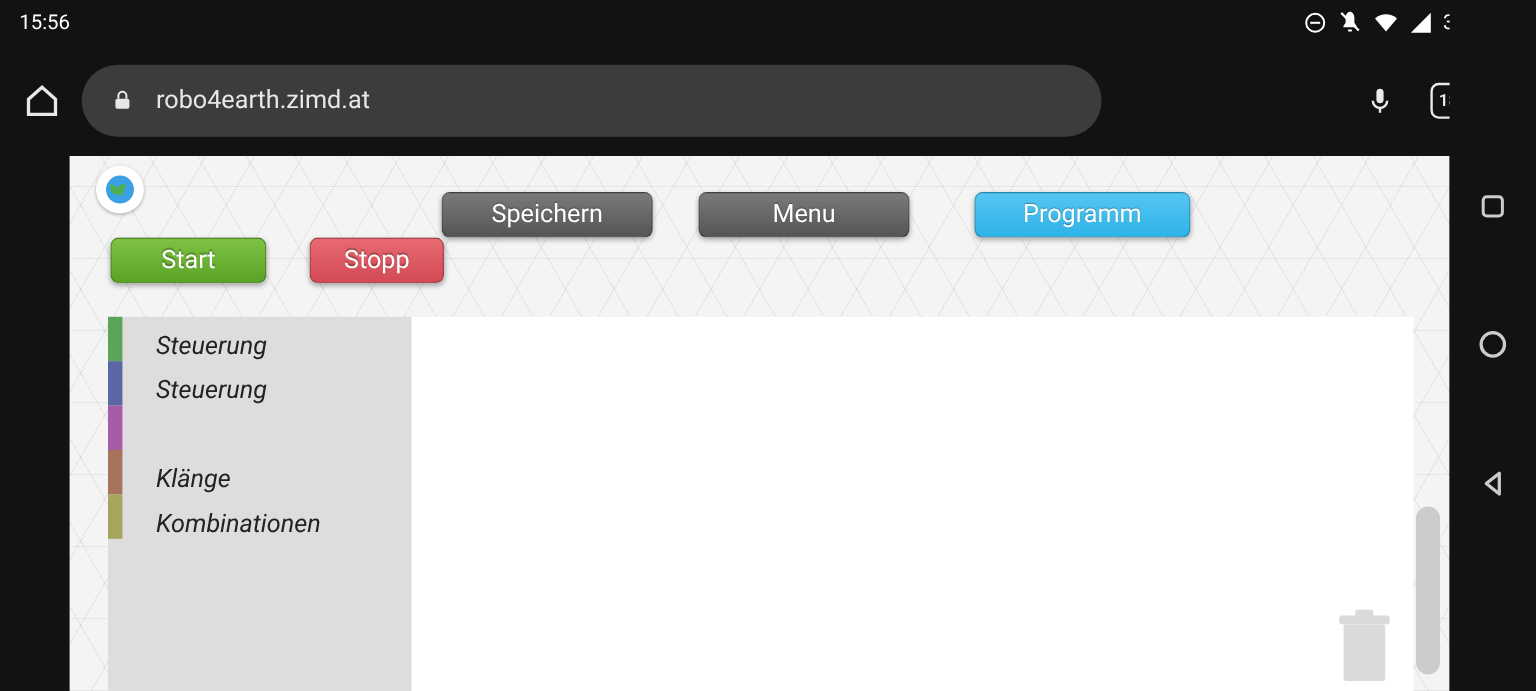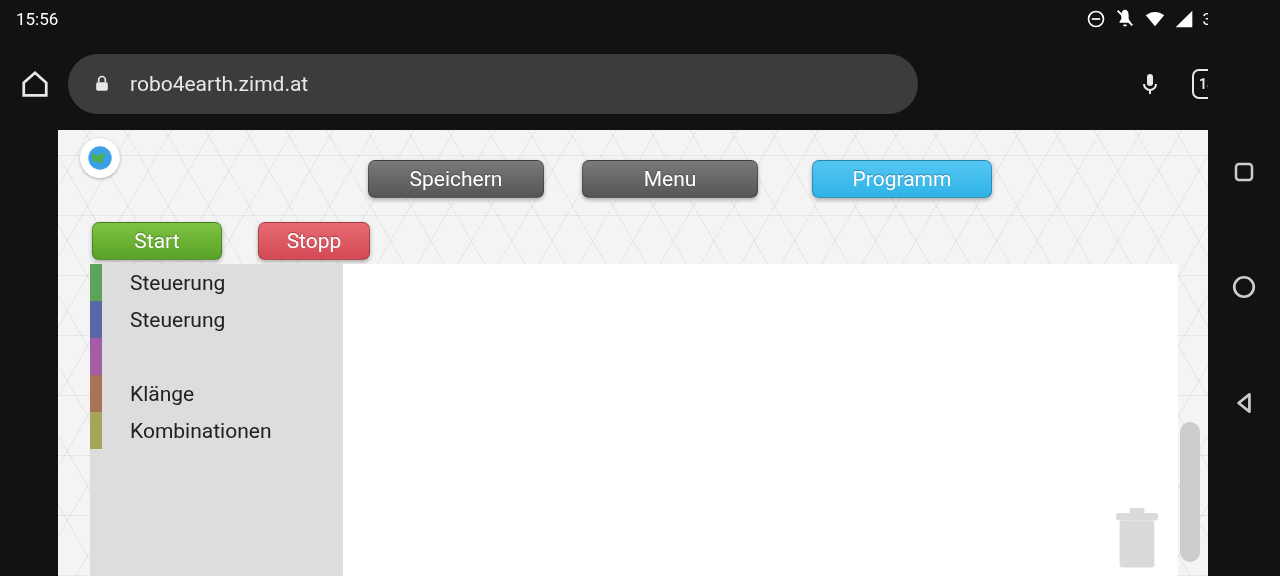--- a/index.html
+++ b/index.html
@@ -69,21 +69,21 @@
       position: absolute; top: 8px; left: 22px;
       width: 40px; height: 40px; border-radius: 50%; background: #fff;
       display: flex; align-items: center; justify-content: center;
       box-shadow: 0 1px 3px rgba(0,0,0,0.3);
     }
     .top-buttons {
       position: absolute; top: 30px; left: 310px;
       display: flex; gap: 38px;
     }
     .control-row {
-      position: absolute; top: 92px; left: 34px;
+      position: absolute; top: 68px; left: 34px;
       display: flex; gap: 36px;
     }
     .btn {
       height: 38px;
       padding: 0 18px;
       border-radius: 7px;
       border: 1px solid rgba(0,0,0,0.25);
       color: #fff;
       font-size: 21px;
       display: flex; align-items: center; justify-content: center;
@@ -101,22 +101,23 @@
       left: 32px; right: 30px;
       top: 134px; bottom: 0;
       display: flex;
     }
     .toolbox {
       width: 253px;
       background: #dddddd;
       border-top-left-radius: 3px;
     }
     .toolbox-row {
-      display: flex; align-items: center; height: 37px;
+      display: flex; align-items: flex-end; height: 37px;
       cursor: pointer;
+      font-style: italic;
     }
     .color-tab { width: 12px; height: 100%; }
     .toolbox-label { font-size: 21px; color: #222; margin-left: 28px; }
     .workspace {
       flex: 1; background: #fff; position: relative;
     }
     .trash {
       position: absolute; right: 16px; bottom: 6px; opacity: 0.55;
     }
     .scrollbar-v {

